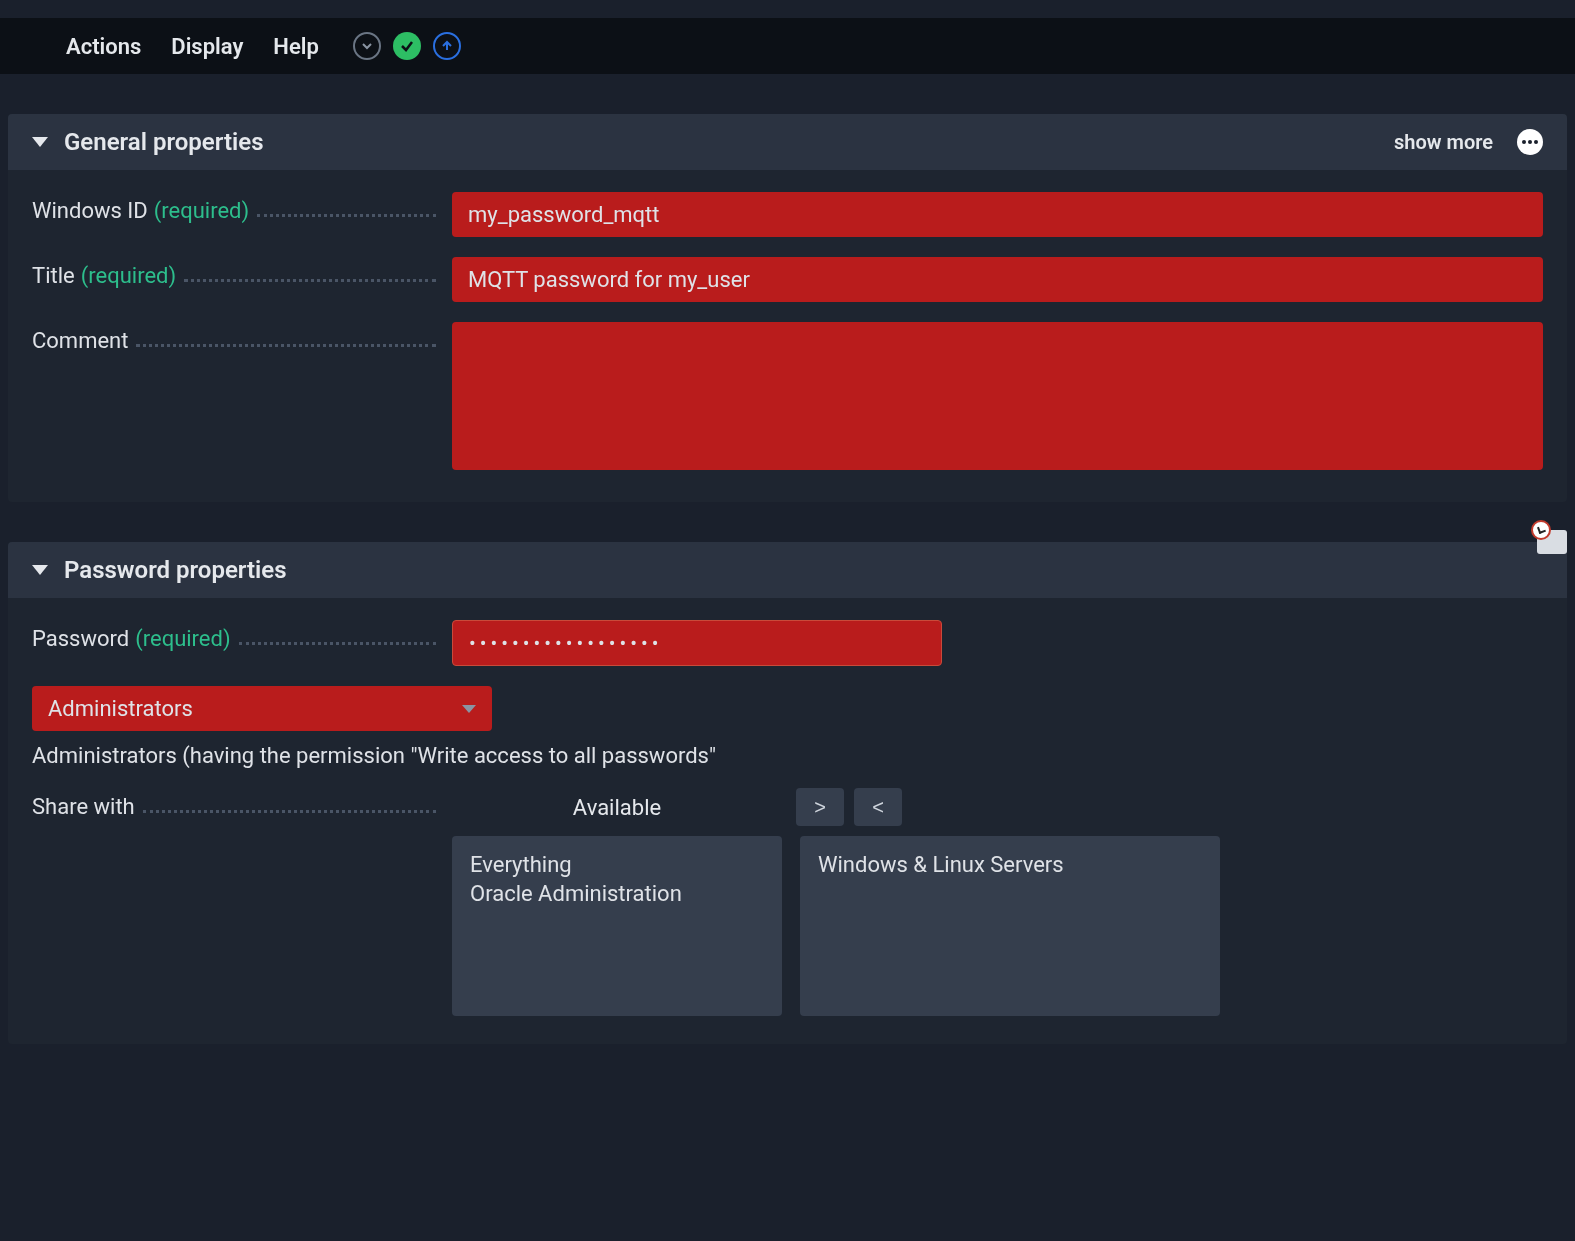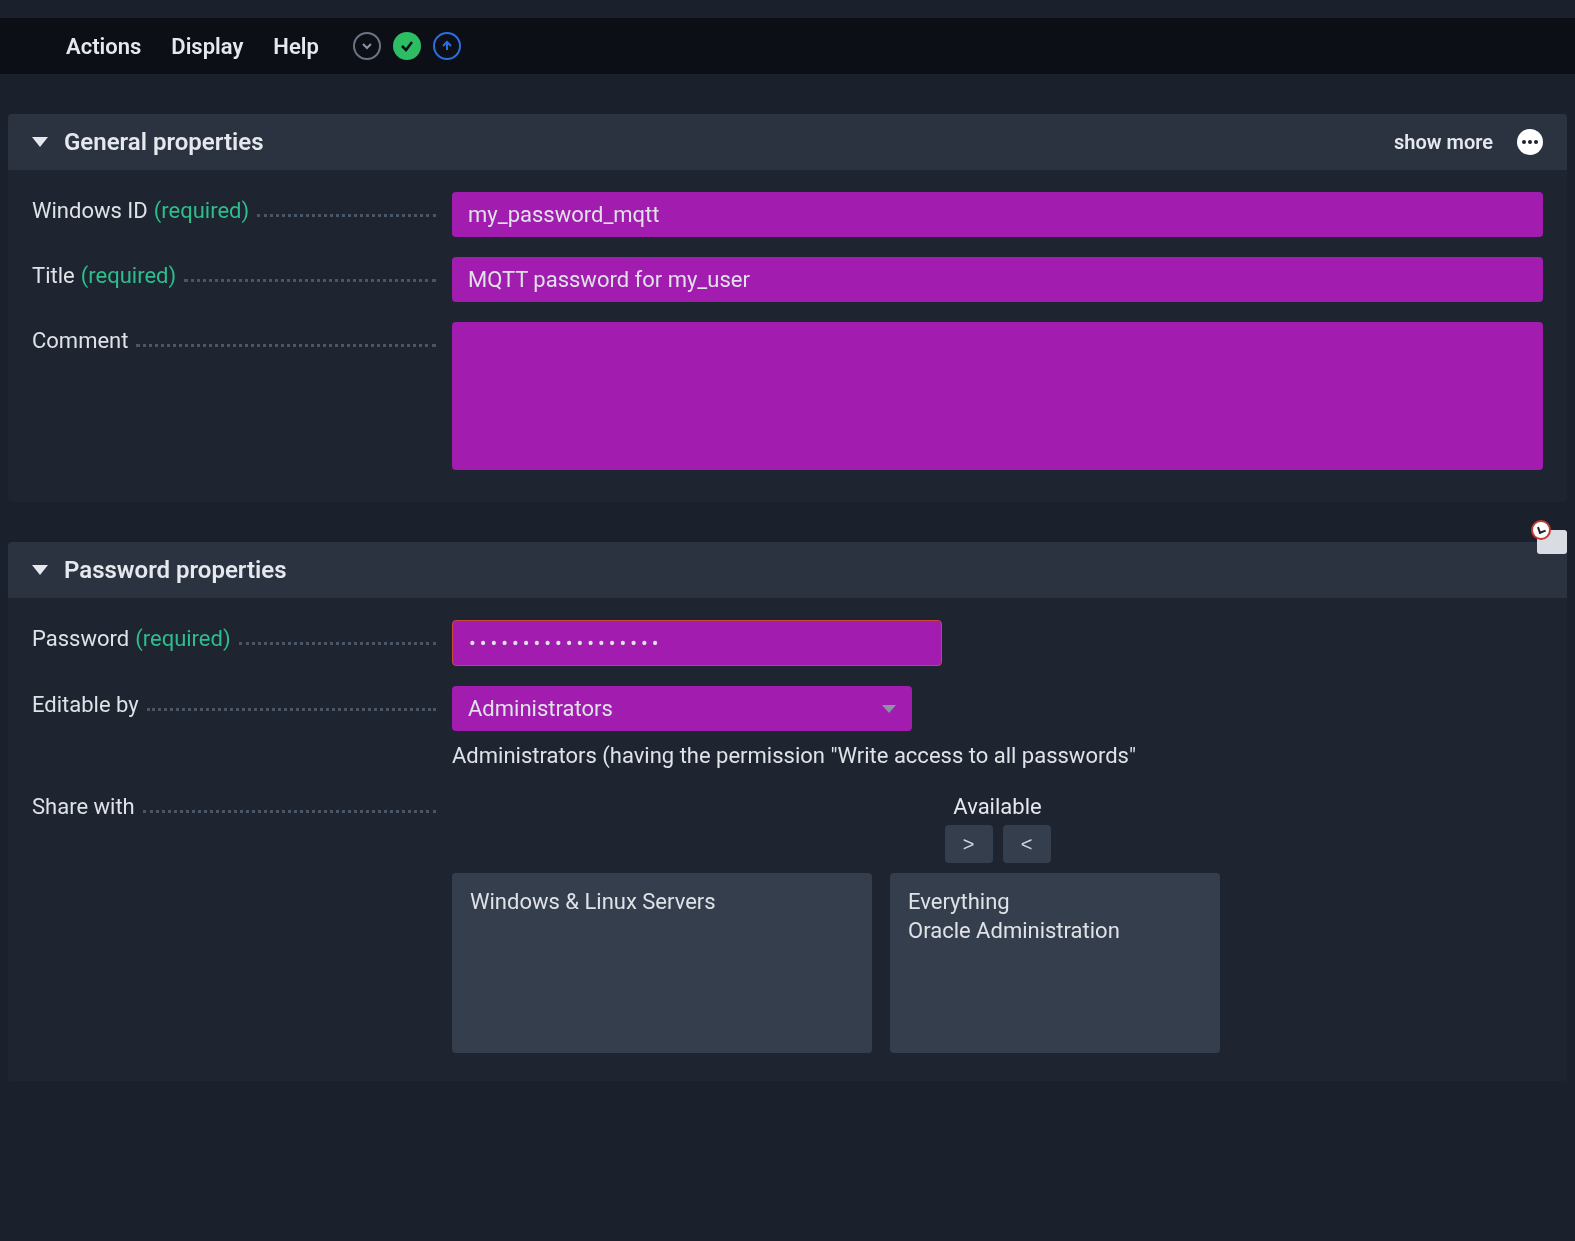--- a/index.html
+++ b/index.html
@@ -102,21 +102,21 @@
     flex: 1;
     border-bottom: 3px dotted #4a5566;
     margin-left: 8px; margin-right: 16px;
     height: 0.65em;
     align-self: flex-end;
     position: relative;
     bottom: 6px;
   }
   .form-field { flex: 1; }
   .text-input, .textarea-input, .select-input, .password-input {
-    background: #a21caf;
+    background: #b91c1c;
     border: none;
     border-radius: 4px;
     color: #dfe2e7;
     font-size: 22px;
     padding: 10px 16px;
     width: 100%;
     font-family: inherit;
   }
   .textarea-input { height: 148px; resize: none; }
   .password-input {
@@ -130,21 +130,21 @@
   .select-caret {
     position: absolute; right: 16px; top: 50%; transform: translateY(-50%);
     width: 0; height: 0;
     border-left: 7px solid transparent;
     border-right: 7px solid transparent;
     border-top: 8px solid #8a94a3;
     pointer-events: none;
   }
   .hint-text { font-size: 22px; color: #dfe2e7; margin-top: 12px; }
   .dual-list { margin-top: 0; }
-  .dual-list-top { display: flex; align-items: center; flex-direction: column; }
+  .dual-list-top { display: flex; align-items: center; }
   .dual-col-header {
     font-size: 22px; text-align: center; width: 330px; padding: 6px 0;
   }
   .dual-buttons { display: flex; gap: 10px; margin: 0 14px; }
   .dual-btn {
     background: #353e4d; border: none; color: #cfd5dd;
     width: 48px; height: 38px; border-radius: 4px; font-size: 20px; cursor: pointer;
   }
   .dual-list-boxes { display: flex; margin-top: 10px; gap: 18px; align-items: flex-start; }
   .list-box {
@@ -262,24 +262,20 @@
           <div class="form-label">
             <span>Password</span>
             <span class="req">(required)</span>
             <span class="dots"></span>
           </div>
           <div class="form-field">
             <input class="password-input" type="password" value="aaaaaaaaaaaaaaaaaa" style="">
           </div>
         </div>
         <div class="form-row">
-          <div class="form-label">
-            <span>Editable by</span>
-            <span class="dots"></span>
-          </div>
           <div class="form-field">
             <div class="select-wrap">
               <select class="select-input">
                 <option>Administrators</option>
               </select>
               <div class="select-caret"></div>
             </div>
             <div class="hint-text">Administrators (having the permission "Write access to all passwords"</div>
           </div>
         </div>
@@ -290,27 +286,27 @@
           </div>
           <div class="form-field dual-list">
             <div class="dual-list-top">
               <div class="dual-col-header">Available</div>
               <div class="dual-buttons">
                 <button class="dual-btn">&gt;</button>
                 <button class="dual-btn">&lt;</button>
               </div>
             </div>
             <div class="dual-list-boxes">
-              <div class="list-box selected">
-                <div>Windows &amp; Linux Servers</div>
-              </div>
               <div class="list-box">
                 <div>Everything</div>
                 <div>Oracle Administration</div>
               </div>
+              <div class="list-box selected">
+                <div>Windows &amp; Linux Servers</div>
+              </div>
             </div>
           </div>
         </div>
       </div>
     </div>
 
   </div>
 
 </div>
 

